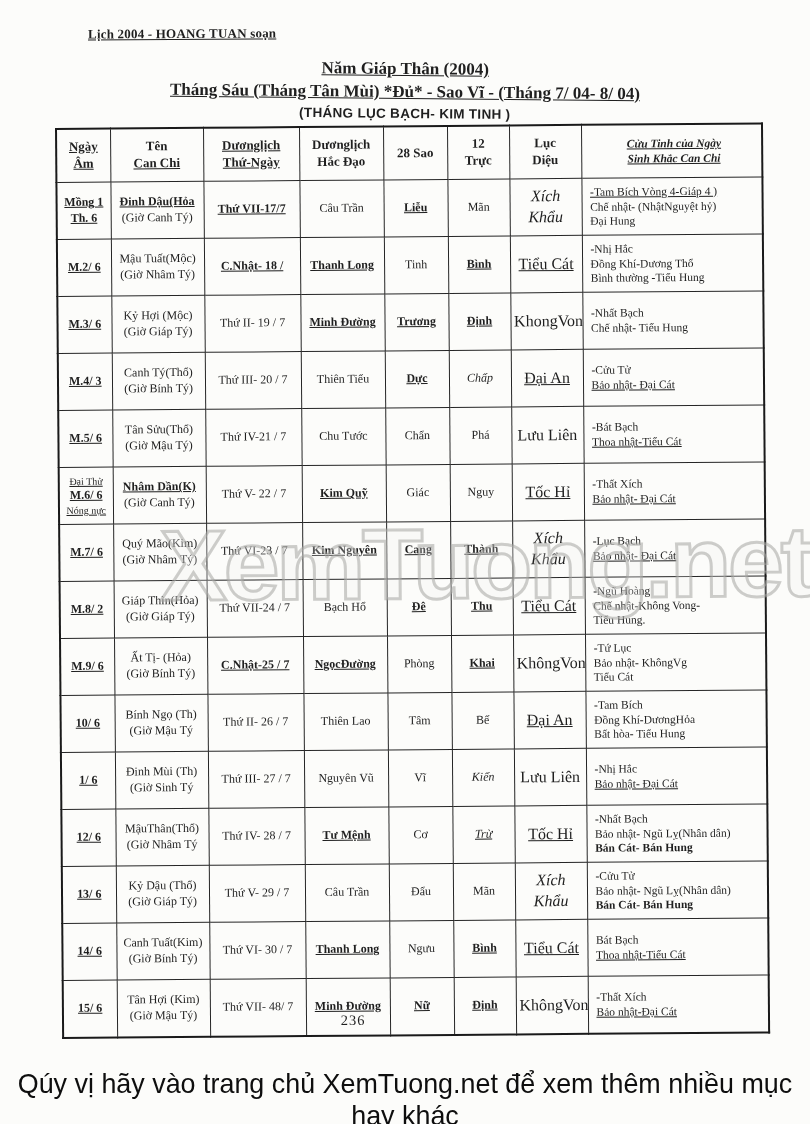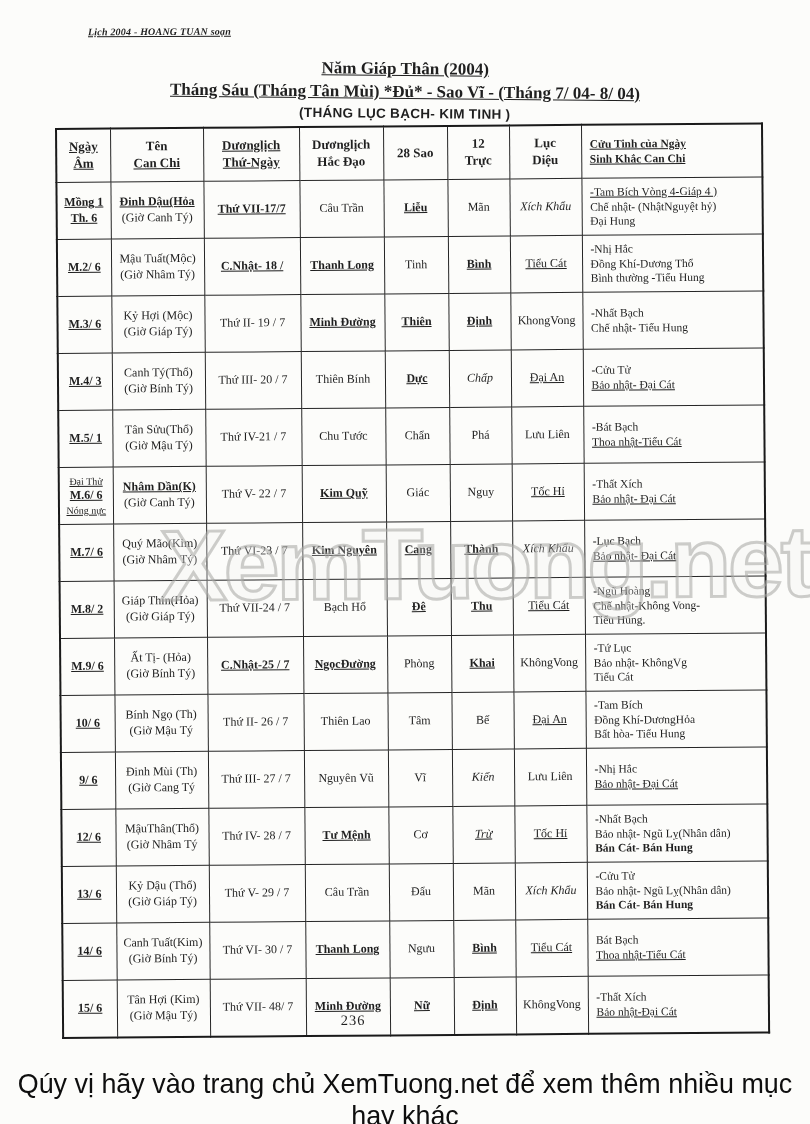--- a/index.html
+++ b/index.html
@@ -4,22 +4,22 @@
 <style>
   html,body{margin:0;padding:0;}
   body{
     width:810px;height:1124px;position:relative;overflow:hidden;
     background:#fcfcfa;color:#1f1f1f;
     font-family:"Liberation Serif", serif;
   }
   .page{position:absolute;inset:0;}
   .top-note{
     position:absolute;left:88px;top:26px;
-    font-size:10px;font-weight:bold;text-decoration:underline;
-    letter-spacing:.2px;transform:rotate(-.3deg);font-style:italic;
+    font-size:13px;font-weight:bold;text-decoration:underline;
+    letter-spacing:.2px;transform:rotate(-.3deg);
   }
   .titles{
     position:absolute;top:58px;left:0;width:100%;text-align:center;
     transform:rotate(.55deg);
   }
   .title-line{font-size:17px;font-weight:bold;text-decoration:underline;line-height:1.35;}
   .subtitle{
     font-size:13.5px;font-weight:bold;text-decoration:none;
     font-family:"Liberation Sans", sans-serif;margin-top:2px;letter-spacing:.3px;
   }
@@ -31,22 +31,22 @@
   col.c1{width:54px}col.c2{width:93px}col.c3{width:96px}col.c4{width:84px}
   col.c5{width:64px}col.c6{width:62px}col.c7{width:72px}col.c8{width:181px}
   th,td{
     border:1.5px solid #262626;padding:2px 3px;vertical-align:middle;
     text-align:center;font-size:12px;line-height:1.3;overflow:hidden;
   }
   table{border:2px solid #1a1a1a;}
   thead th{font-size:13px;font-weight:bold;height:48px;}
   tbody td{height:52px;}
   td:nth-child(8),th:nth-child(8){text-align:left;padding-left:8px;font-size:11.5px;}
-  th:nth-child(8){}
-  td:nth-child(7){font-size:12px;font-family:Liberation Serif, serif;}
+  th:nth-child(8){font-style:italic;text-align:center;}
+  td:nth-child(7){font-size:16px;font-family:Liberation Serif, serif;}
   .cell-line{display:block;}
   .u{text-decoration:underline;}
   .i{font-style:italic;}
   .b{font-weight:bold;}
   .s{font-size:10px;text-decoration:underline;}
   .watermark{
     position:absolute;left:160px;top:498px;width:660px;height:130px;
     font-family:"Liberation Sans", sans-serif;font-weight:bold;
     font-size:100px;letter-spacing:-3px;line-height:130px;white-space:nowrap;
     color:rgba(240,240,238,0.25);
@@ -190,21 +190,21 @@
               <span class="cell-line">Kỷ Hợi (Mộc)</span>
               <span class="cell-line">(Giờ Giáp Tý)</span>
             </td>
             <td>
               <span class="cell-line">Thứ II- 19 / 7</span>
             </td>
             <td>
               <span class="cell-line u b">Minh Đường</span>
             </td>
             <td>
-              <span class="cell-line u b">Thiên</span>
+              <span class="cell-line u b">Trương</span>
             </td>
             <td>
               <span class="cell-line u b">Định</span>
             </td>
             <td>
               <span class="cell-line">KhongVong</span>
             </td>
             <td>
               <span class="cell-line">-Nhất  Bạch</span>
               <span class="cell-line">Chế nhật- Tiểu Hung</span>
@@ -215,39 +215,39 @@
               <span class="cell-line u b">M.4/ 3</span>
             </td>
             <td>
               <span class="cell-line">Canh Tý(Thổ)</span>
               <span class="cell-line">(Giờ Bính Tý)</span>
             </td>
             <td>
               <span class="cell-line">Thứ III- 20 / 7</span>
             </td>
             <td>
-              <span class="cell-line">Thiên Bính</span>
+              <span class="cell-line">Thiên Tiểu</span>
             </td>
             <td>
               <span class="cell-line u b">Dực</span>
             </td>
             <td>
               <span class="cell-line i">Chấp</span>
             </td>
             <td>
               <span class="cell-line u">Đại An</span>
             </td>
             <td>
               <span class="cell-line">-Cửu  Tử</span>
               <span class="cell-line u">Bảo nhật- Đại Cát</span>
             </td>
           </tr>
           <tr>
             <td>
-              <span class="cell-line u b">M.5/ 1</span>
+              <span class="cell-line u b">M.5/ 6</span>
             </td>
             <td>
               <span class="cell-line">Tân Sửu(Thổ)</span>
               <span class="cell-line">(Giờ Mậu Tý)</span>
             </td>
             <td>
               <span class="cell-line">Thứ IV-21 / 7</span>
             </td>
             <td>
               <span class="cell-line">Chu Tước</span>
@@ -406,25 +406,25 @@
               <span class="cell-line u">Đại An</span>
             </td>
             <td>
               <span class="cell-line">-Tam  Bích</span>
               <span class="cell-line">Đồng Khí-DươngHỏa</span>
               <span class="cell-line">Bất hòa- Tiểu Hung</span>
             </td>
           </tr>
           <tr>
             <td>
-              <span class="cell-line u b">9/ 6</span>
+              <span class="cell-line u b">1/ 6</span>
             </td>
             <td>
               <span class="cell-line">Đinh Mùi (Th)</span>
-              <span class="cell-line">(Giờ Cang Tý</span>
+              <span class="cell-line">(Giờ Sinh Tý</span>
             </td>
             <td>
               <span class="cell-line">Thứ III- 27 / 7</span>
             </td>
             <td>
               <span class="cell-line">Nguyên Vũ</span>
             </td>
             <td>
               <span class="cell-line">Vĩ</span>
             </td>

